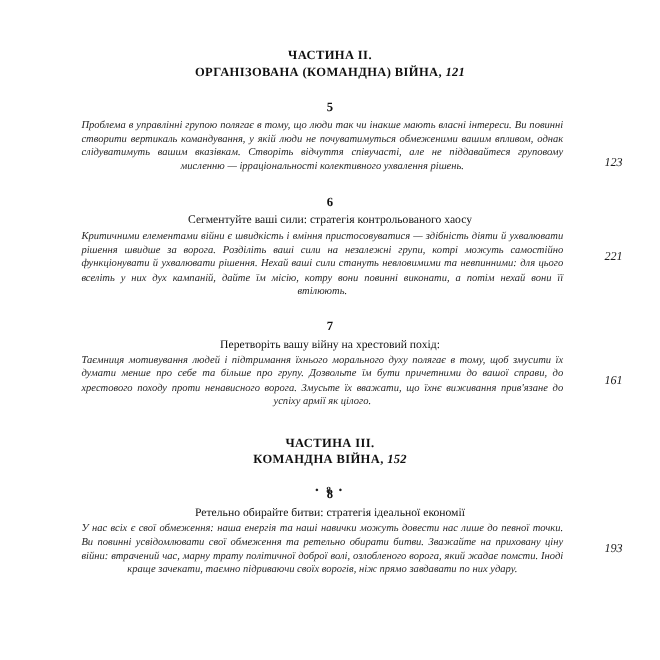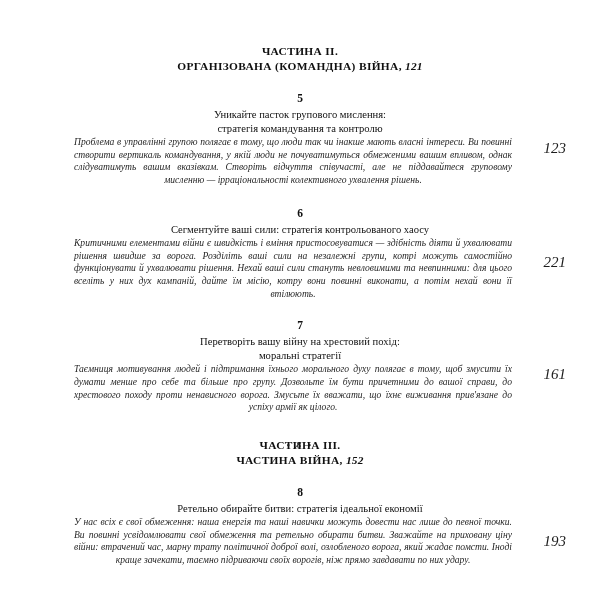--- a/index.html
+++ b/index.html
@@ -76,21 +76,21 @@
     line-height: 12.6px;
     color: #262626;
     hyphens: manual;
   }
 
   
   .entry-pagenum {
     position: absolute;
     right: 10px;
     font-style: italic;
-    font-size: 15px;
+    font-size: 11px;
     line-height: 12px;
     color: #1c1c1c;
   }
 
   
   .folio {
     position: absolute;
     left: 0;
     right: 0;
     bottom: 26px;
@@ -121,50 +121,45 @@
 
 <div class="page">
 
   <div class="part-heading" id="part-2">
     <span class="part-line1">ЧАСТИНА II.</span>
     <span class="part-line2"><span>ОРГАНІЗОВАНА (КОМАНДНА) ВІЙНА,</span> <span class="part-page">121</span></span>
   </div>
 
   <div class="entry" id="entry-5">
     <div class="entry-number">5</div>
-    <div class="entry-title">
-      <span class="title-line">Уникайте пасток групового мислення:</span>
-      <span class="title-line">стратегія командування та контролю</span>
-    </div>
     <div class="entry-body">Проблема в управлінні групою полягає в тому, що люди так чи інакше мають власні інтереси. Ви повинні створити вертикаль командування, у якій люди не почуватимуться обмеженими вашим впливом, однак слідуватимуть вашим вказівкам. Створіть відчуття співучасті, але не піддавайтеся груповому мисленню — ірраціональності колективного ухвалення рішень.</div>
     <div class="entry-pagenum">123</div>
   </div>
 
   <div class="entry" id="entry-6">
     <div class="entry-number">6</div>
     <div class="entry-title">
       <span class="title-line">Сегментуйте ваші сили: стратегія контрольованого хаосу</span>
     </div>
     <div class="entry-body">Критичними елементами війни є швидкість і вміння пристосовуватися — здібність діяти й ухвалювати рішення швидше за ворога. Розділіть ваші сили на незалежні групи, котрі можуть самостійно функціонувати й ухвалювати рішення. Нехай ваші сили стануть невловимими та невпинними: для цього вселіть у них дух кампаній, дайте їм місію, котру вони повинні виконати, а потім нехай вони її втілюють.</div>
     <div class="entry-pagenum">221</div>
   </div>
 
   <div class="entry" id="entry-7">
     <div class="entry-number">7</div>
     <div class="entry-title">
       <span class="title-line">Перетворіть вашу війну на хрестовий похід:</span>
-      <span class="title-line">моральні стратегії</span>
     </div>
     <div class="entry-body">Таємниця мотивування людей і підтримання їхнього морального духу полягає в тому, щоб змусити їх думати менше про себе та більше про групу. Дозвольте їм бути причетними до вашої справи, до хрестового походу проти ненависного ворога. Змусьте їх вважати, що їхнє виживання прив'язане до успіху армії як цілого.</div>
     <div class="entry-pagenum">161</div>
   </div>
 
   <div class="part-heading" id="part-3">
     <span class="part-line1">ЧАСТИНА III.</span>
-    <span class="part-line2"><span>ЧАСТИНА ВІЙНА,</span> <span class="part-page">152</span></span>
+    <span class="part-line2"><span>КОМАНДНА ВІЙНА,</span> <span class="part-page">152</span></span>
   </div>
 
   <div class="entry" id="entry-8">
     <div class="entry-number">8</div>
     <div class="entry-title">
       <span class="title-line">Ретельно обирайте битви: стратегія ідеальної економії</span>
     </div>
     <div class="entry-body">У нас всіх є свої обмеження: наша енергія та наші навички можуть довести нас лише до певної точки. Ви повинні усвідомлювати свої обмеження та ретельно обирати битви. Зважайте на приховану ціну війни: втрачений час, марну трату політичної доброї волі, озлобленого ворога, який жадає помсти. Іноді краще зачекати, таємно підриваючи своїх ворогів, ніж прямо завдавати по них удару.</div>
     <div class="entry-pagenum">193</div>
   </div>

